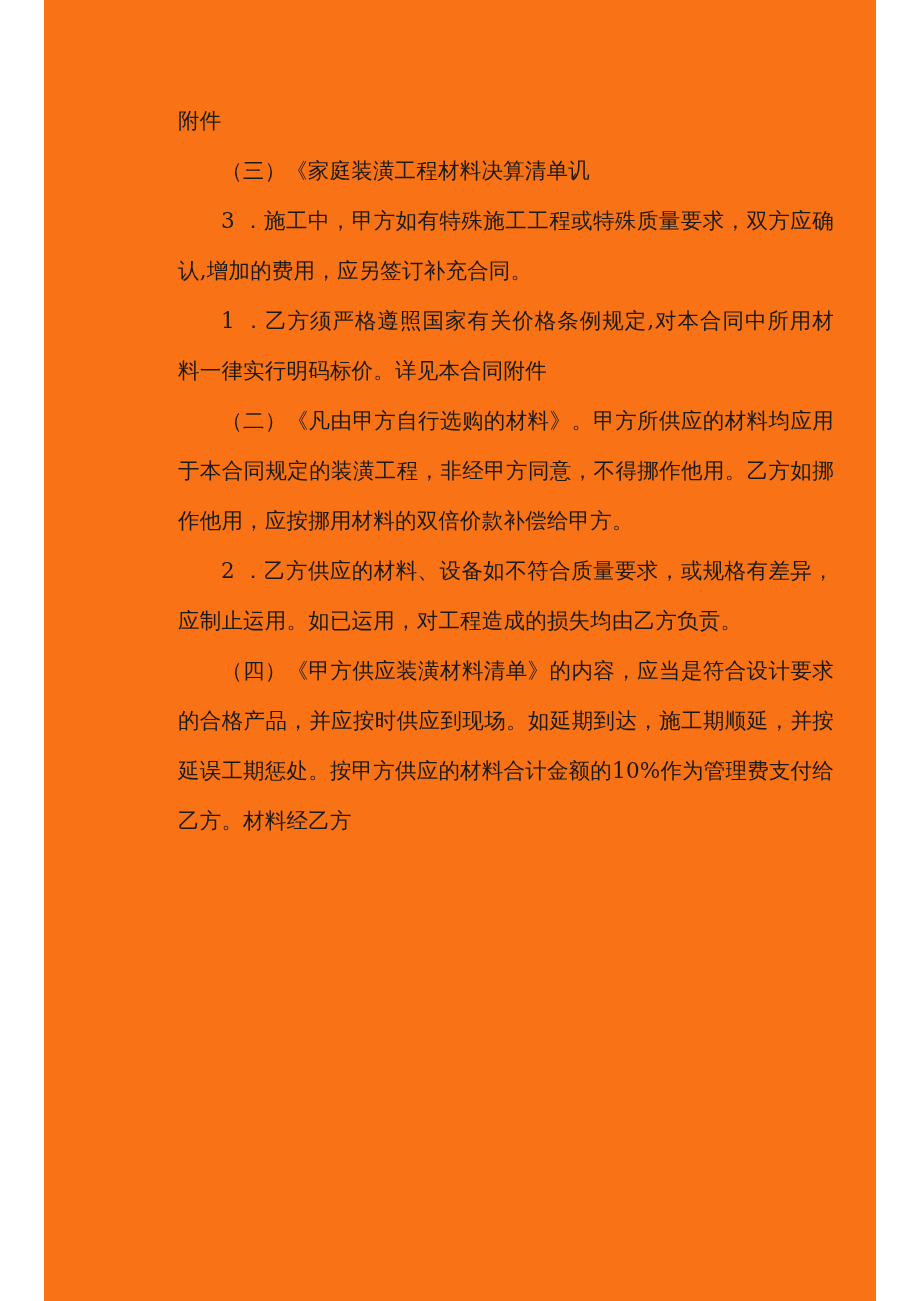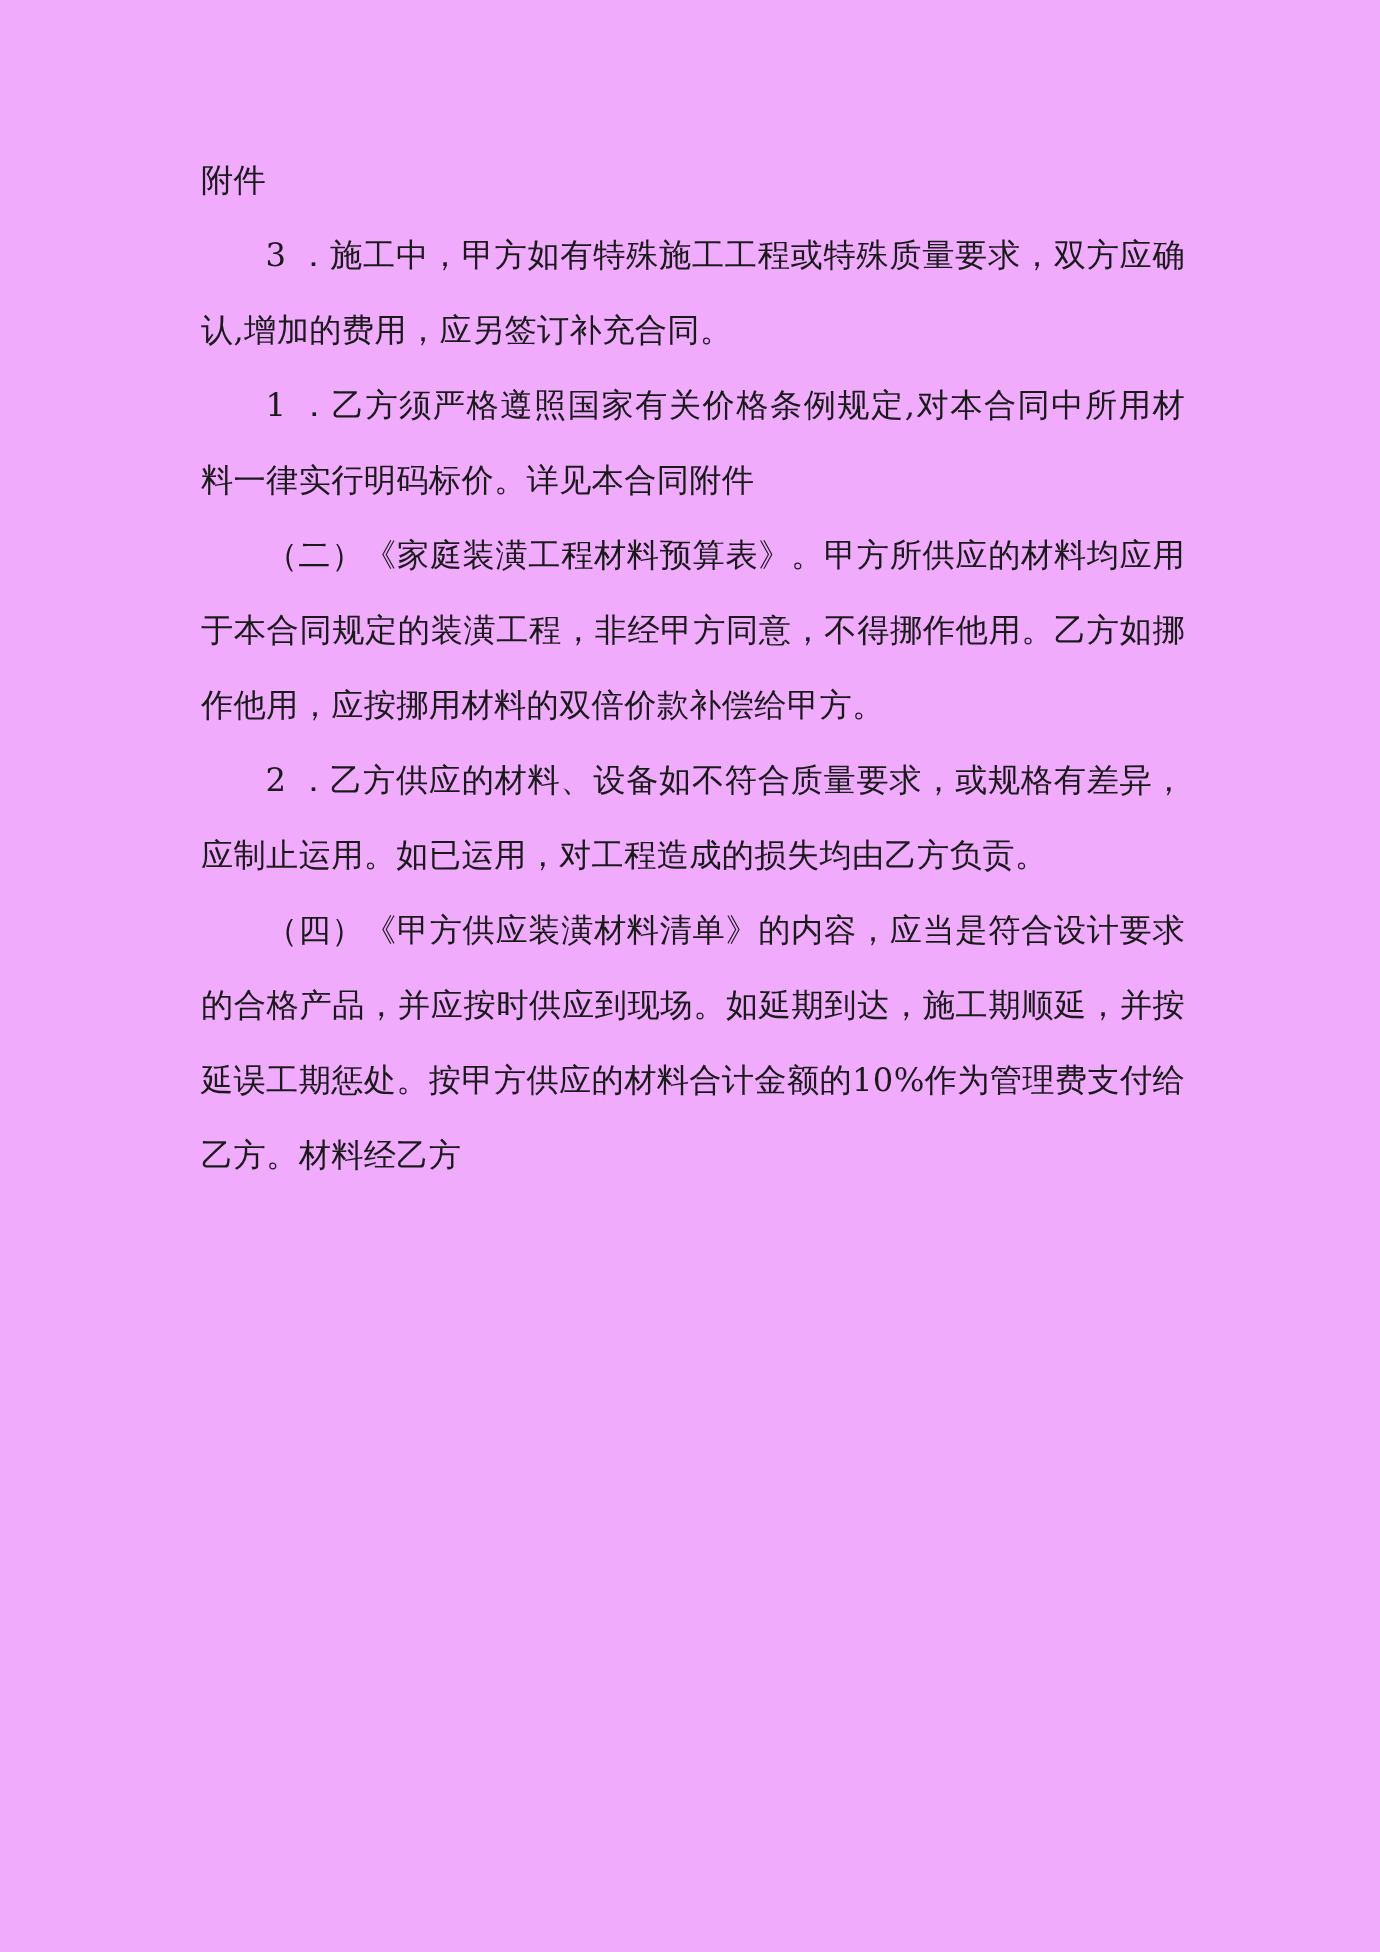--- a/index.html
+++ b/index.html
@@ -8,24 +8,24 @@
     padding: 0;
     background: #ffffff;
   }
   body {
     font-family: "DejaVu Serif", "Liberation Serif", serif;
     color: #1a1a1a;
     -webkit-font-smoothing: antialiased;
   }
   .page {
     position: relative;
-    width: 920px;
+    width: 832px;
     height: 1301px;
     margin: 0 auto;
-    background: #f0abfc;
+    background: #f97316;
     overflow: hidden;
     box-sizing: border-box;
   }
   .doc-body {
     position: absolute;
     left: 134px;
     top: 96px;
     width: 656px;
   }
   .para {
@@ -46,31 +46,32 @@
   }
 </style>
 </head>
 <body>
 
 <div class="page">
   <div class="doc-body">
 
     <p class="para noindent">附件</p>
 
+    <p class="para indent">（三）《家庭装潢工程材料决算清单讥</p>
 
 
     <p class="para indent">3 ．施工中，甲方如有特殊施工工程或特殊质量要求，双方应确认,增加的费用，应另签订补充合同。</p>
 
 
 
 
 
     <p class="para indent">1 ．乙方须严格遵照国家有关价格条例规定,对本合同中所用材料一律实行明码标价。详见本合同附件</p>
 
-    <p class="para indent">（二）《家庭装潢工程材料预算表》。甲方所供应的材料均应用于本合同规定的装潢工程，非经甲方同意，不得挪作他用。乙方如挪作他用，应按挪用材料的双倍价款补偿给甲方。</p>
+    <p class="para indent">（二）《凡由甲方自行选购的材料》。甲方所供应的材料均应用于本合同规定的装潢工程，非经甲方同意，不得挪作他用。乙方如挪作他用，应按挪用材料的双倍价款补偿给甲方。</p>
 
     <p class="para indent">2 ．乙方供应的材料、设备如不符合质量要求，或规格有差异，应制止运用。如已运用，对工程造成的损失均由乙方负贡。</p>
 
 
     <p class="para indent">（四）《甲方供应装潢材料清单》的内容，应当是符合设计要求的合格产品，并应按时供应到现场。如延期到达，施工期顺延，并按延误工期惩处。按甲方供应的材料合计金额的10%作为管理费支付给乙方。材料经乙方</p>
 
   </div>
 </div>
 
 </body></html>

